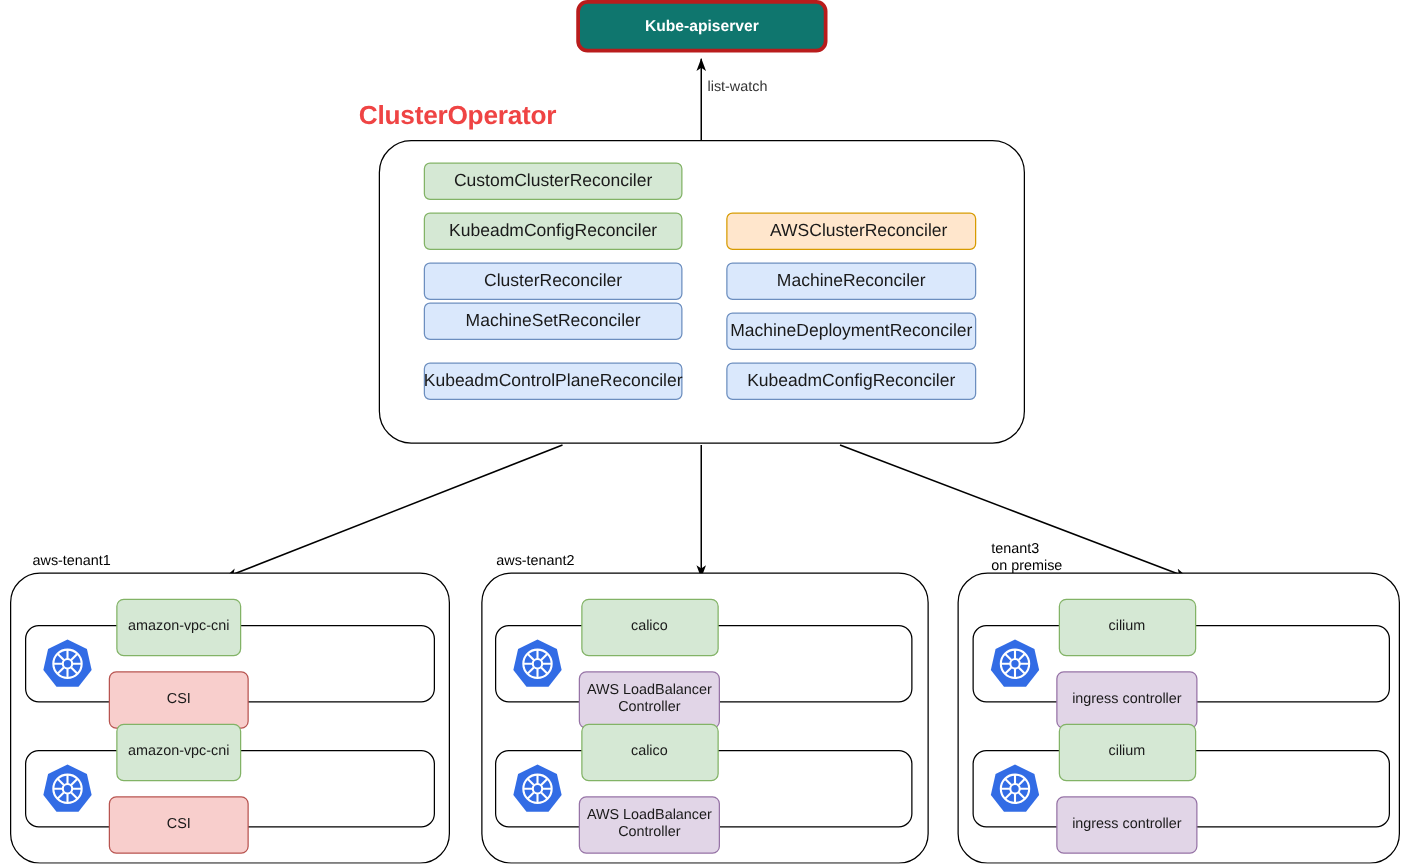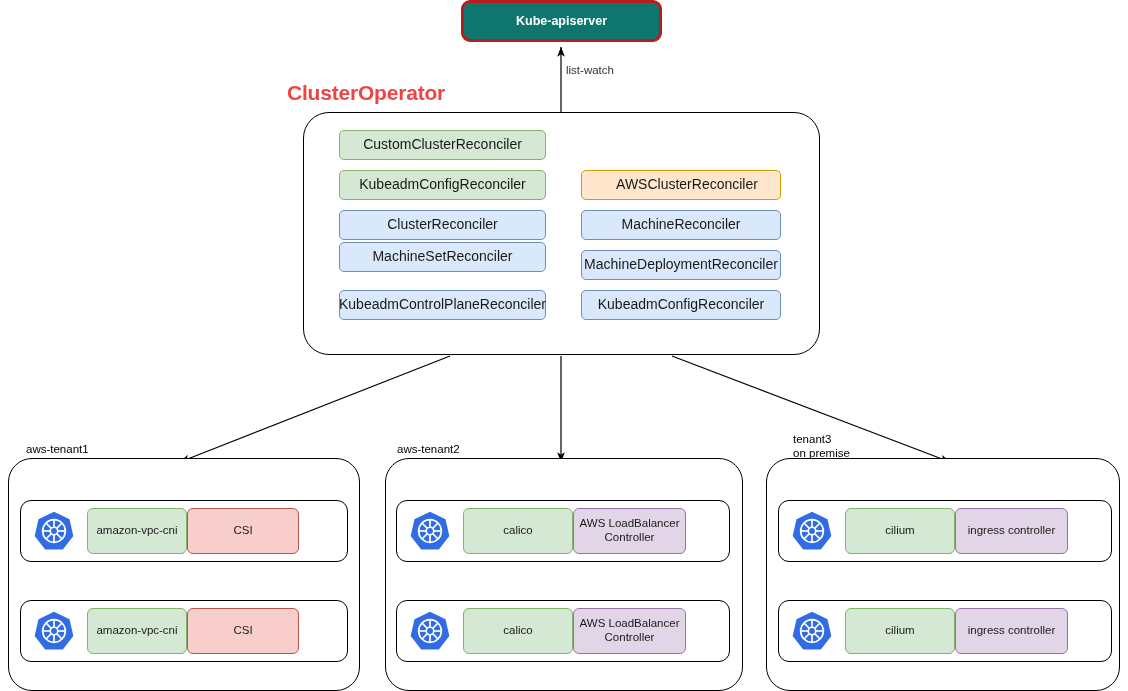--- a/index.html
+++ b/index.html
@@ -99,22 +99,23 @@
     align-items: center;
   }
   .k8s-logo {
     width: 42px; height: 42px;
     margin-left: 12px;
     flex: 0 0 auto;
   }
   .addons {
     display: flex;
     align-items: center;
-    gap: 0;
+    gap: 12px;
     margin-left: 12px;
+    flex-direction: column;
   }
   .addon {
     height: 46px;
     border-radius: 6px;
     display: flex; align-items: center; justify-content: center;
     text-align: center;
     font-size: 11.5px;
     line-height: 1.18;
     color: #1a1a1a;
     box-sizing: border-box;

